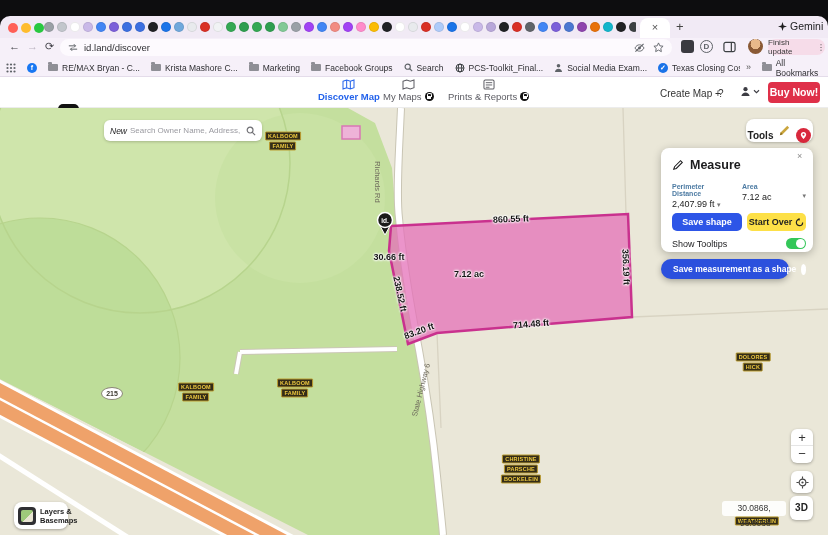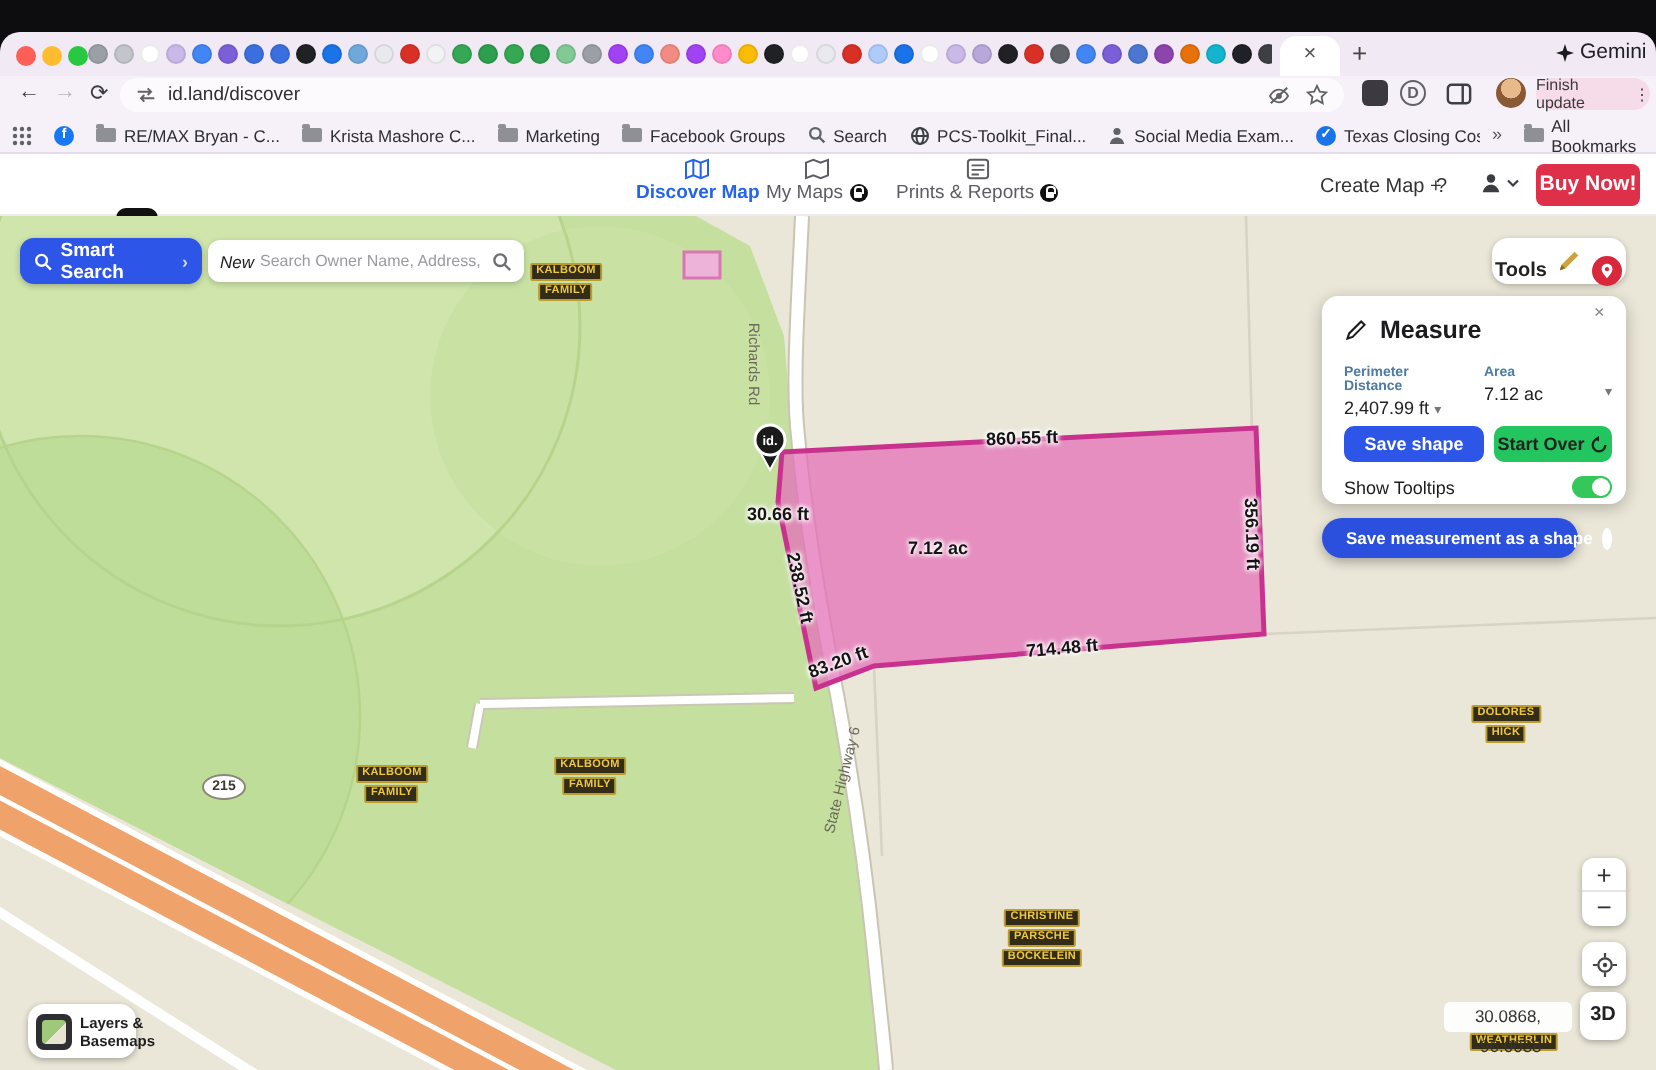--- a/index.html
+++ b/index.html
@@ -76,21 +76,21 @@
   #tools-btn { left:746px; top:119px; width:67px; height:23px; background:#fff; border-radius:8px; display:flex; align-items:center; justify-content:center; gap:5px; box-shadow:0 1px 3px rgba(0,0,0,.25); }
   #tools-btn span { font-size:10px; color:#222; font-weight:bold;margin-top:10px; }
   #tools-pin { width:15px; height:15px; border-radius:50%; background:#d8283c; display:flex; align-items:center; justify-content:center; }
   #measure-card { left:661px; top:148px; width:152px; height:104px; background:#fff; border-radius:8px; box-shadow:0 2px 8px rgba(0,0,0,.25); }
   #measure-close { left:797px; top:151px; font-size:9px; color:#8a8a8a; }
   #measure-title { left:672px; top:158px; display:flex; align-items:center; gap:6px; font-size:12.5px; font-weight:bold; color:#1c1c1e; }
   .m-label { font-size:7px; font-weight:bold; color:#4d7ba3; }
   .m-value { font-size:9px; color:#222; margin-top:2px; }
   .m-chev { color:#777; font-size:7px; }
   #save-shape { left:672px; top:213px; width:70px; height:18px; background:#2d55e7; border-radius:5px; color:#fff; font-size:9px; font-weight:bold; text-align:center; line-height:18px; }
-  #start-over { left:747px; top:213px; width:59px; height:18px; background:#22c55e; border-radius:5px; color:#222; font-size:9px; font-weight:bold; display:flex; align-items:center; justify-content:center; gap:3px; }
+  #start-over { left:747px; top:213px; width:59px; height:18px; background:#fde047; border-radius:5px; color:#222; font-size:9px; font-weight:bold; display:flex; align-items:center; justify-content:center; gap:3px; }
   #tooltips-row { left:672px; top:238px; width:134px; display:flex; align-items:center; }
   #tooltips-row span { font-size:9px; color:#1c1c1e; }
   #toggle { margin-left:auto; width:20px; height:11px; border-radius:6px; background:#34c759; position:relative; }
   #toggle::after { content:""; position:absolute; right:1px; top:1px; width:9px; height:9px; background:#fff; border-radius:50%; }
   #measure-toast { left:661px; top:259px; width:128px; height:20px; background:#2b50dd; border-radius:11px; display:flex; align-items:center; padding:0 7px; gap:5px; box-shadow:0 2px 6px rgba(0,0,0,.3); }
   #measure-toast span { color:#fff; font-size:8.5px; font-weight:bold; white-space:nowrap; }
   #toast-close { margin-left:auto; width:11px; height:11px; background:#fff; border-radius:50%; color:#2b50dd; font-size:8px; font-weight:bold; text-align:center; line-height:11px; }
 
   
   #zoom-ctl { left:791px; top:429px; width:22px; height:34px; background:#fff; border-radius:6px; box-shadow:0 1px 3px rgba(0,0,0,.3); text-align:center; }
@@ -402,28 +402,20 @@
         <div class="badge-line">BOCKELEIN</div>
       </div>
       <div class="map-badge" style="left: 757px; top: 521px;">
         <div class="badge-line">WEATHERLIN</div>
       </div>
       <span class="roadlbl" style="left: 421px; top: 390px; transform: translate(-50%, -50%) rotate(-76deg);">State Highway 6</span>
       <span class="roadlbl" style="left: 377px; top: 182px; transform: translate(-50%, -50%) rotate(90deg);">Richards Rd</span>
     </div>
   <div id="shield" class="abs">215</div>
 
-  <div id="smart-search" class="abs">
-    <svg width="10" height="10" viewBox="0 0 11 11">
-        <circle cx="4.5" cy="4.5" r="3.2" stroke="#fff" stroke-width="1.4" fill="none"></circle>
-        <line x1="7" y1="7" x2="10" y2="10" stroke="#fff" stroke-width="1.4"></line>
-      </svg>
-    <span>Smart Search</span>
-    <span class="chev">›</span>
-  </div>
   <div id="search-box" class="abs">
     <span id="search-new">New</span>
     <span id="search-ph">Search Owner Name, Address, Parcel Id</span>
     <svg width="10" height="10" viewBox="0 0 11 11">
         <circle cx="4.5" cy="4.5" r="3.2" stroke="#6e6e73" stroke-width="1.3" fill="none"></circle>
         <line x1="7" y1="7" x2="10" y2="10" stroke="#6e6e73" stroke-width="1.3"></line>
       </svg>
   </div>
 
   <div id="tools-btn" class="abs">

